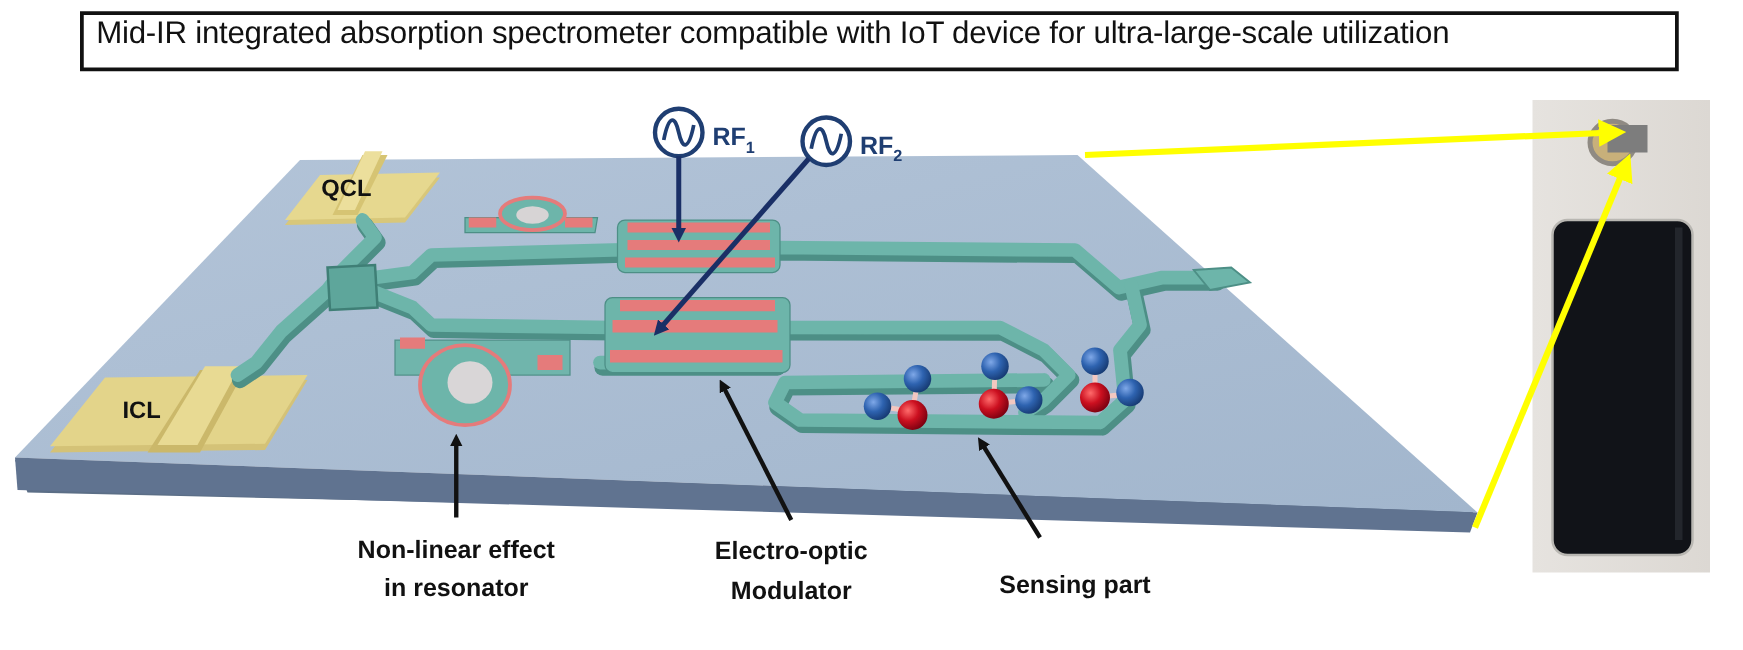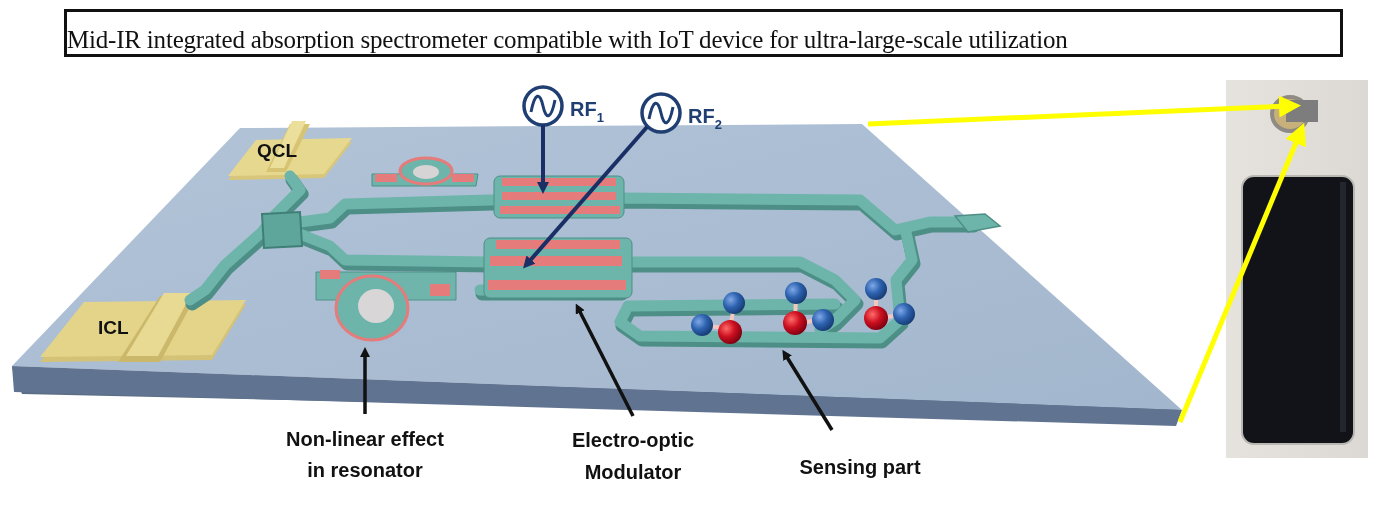--- a/index.html
+++ b/index.html
@@ -1,21 +1,21 @@
 <!DOCTYPE html>
 <html><head>
 <meta charset="utf-8">
 <style>
   html, body { margin: 0; padding: 0; background: #ffffff; }
   body { width: 1394px; height: 520px; position: relative; overflow: hidden; font-family: "Liberation Sans", "DejaVu Sans", sans-serif; }
   .title-box {
     position: absolute; left: 64px; top: 9px; width: 1279px; height: 48px;
     border: 3px solid #111; box-sizing: border-box; background: #fff;
-    display: flex; align-items: flex-end; 
-    font-size: 25px; color: #111; letter-spacing: -0.2px; font-family: Liberation Serif, serif;
+    display: flex; align-items: flex-start; padding-left: 10px;
+    font-size: 25px; color: #111; letter-spacing: -0.2px;
   }
   svg#diagram { position: absolute; left: 0; top: 0; }
   .lbl { font-family: "Liberation Sans", "DejaVu Sans", sans-serif; font-weight: bold; fill: #111; }
   .rf-lbl { font-family: "Liberation Sans", "DejaVu Sans", sans-serif; font-weight: bold; fill: #1f3e72; }
 </style>
 </head>
 <body>
 
 <div class="title-box">
   <span>Mid-IR integrated absorption spectrometer compatible with IoT device for ultra-large-scale utilization</span>

